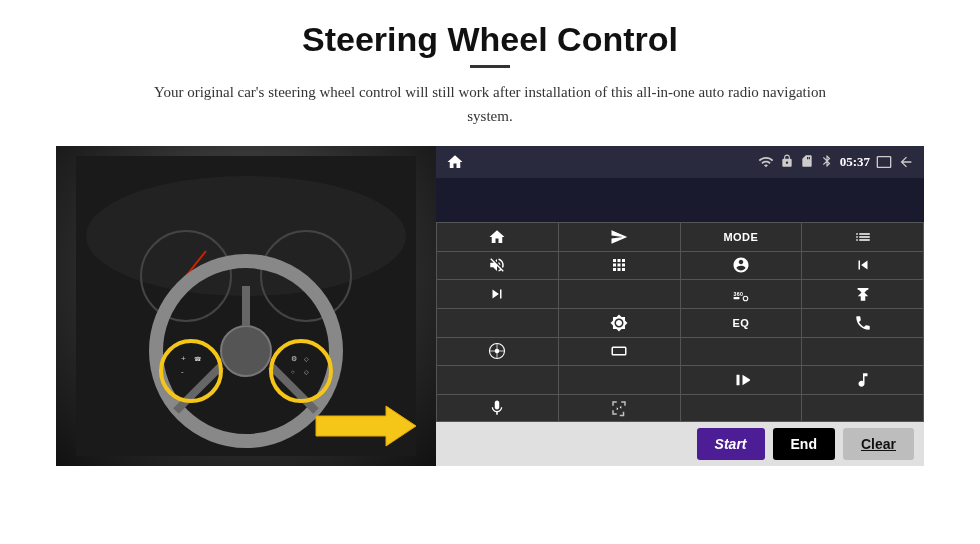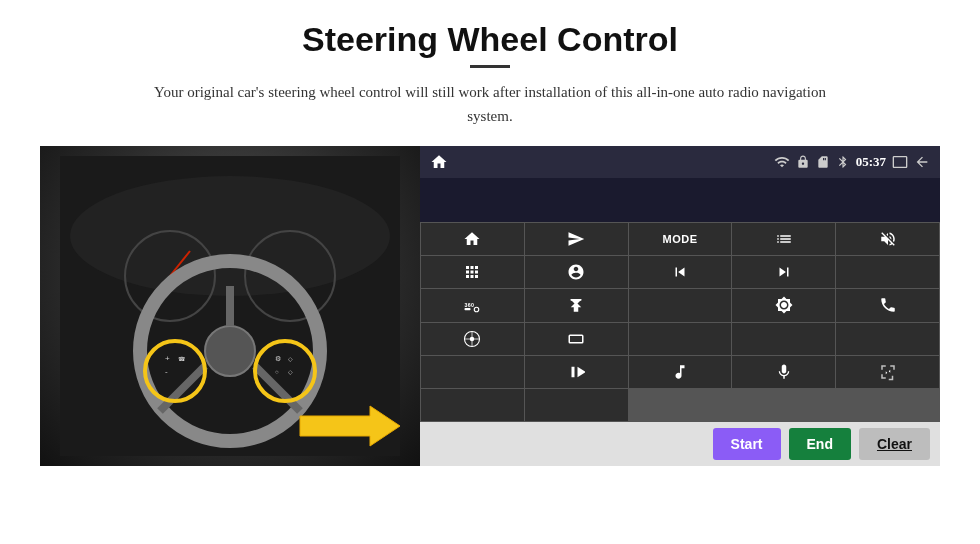--- a/index.html
+++ b/index.html
@@ -10,21 +10,21 @@
       font-family: Georgia, 'Times New Roman', serif;
       overflow: hidden;
     }
 
     .page-container {
       width: 980px;
       height: 544px;
       display: flex;
       flex-direction: column;
       align-items: center;
-      padding: 20px 40px 10px;
+      padding: 20px 56px 10px;
     }
 
     .title {
       font-size: 34px;
       font-weight: 800;
       color: #111;
       font-family: Arial, sans-serif;
       margin-bottom: 6px;
       text-align: center;
     }
@@ -101,36 +101,35 @@
     }
 
     .status-left {
       display: flex;
       align-items: center;
       gap: 4px;
     }
 
     .status-right {
       display: flex;
-      align-items: center;
       gap: 6px;
       font-size: 11px;
       color: #ccc;
     }
 
     .status-time {
       font-size: 13px;
       font-weight: bold;
       color: #fff;
     }
 
     
     .button-grid {
       display: grid;
-      grid-template-columns: repeat(5, 1fr);
+      grid-template-columns: repeat(4, 1fr);
       grid-template-rows: repeat(6, 1fr);
       flex: 1;
       gap: 1px;
       background: #555;
       padding: 1px;
       margin-top: 44px;
     }
 
     .grid-btn {
       background: #2d2d2d;
@@ -168,26 +167,27 @@
       padding: 0 18px;
       border: none;
       border-radius: 3px;
       font-size: 14px;
       font-weight: bold;
       font-family: Arial, sans-serif;
       cursor: pointer;
     }
 
     .btn-start {
-      background: #8b5cf6;
+      background: #4c1d95;
       color: #fff;
+      font-style: italic;
     }
 
     .btn-end {
-      background: #15803d;
+      background: #000000;
       color: #fff;
     }
 
     .btn-clear {
       background: #bdbdbd;
       color: #111;
       text-decoration: underline;
     }
 
     
@@ -350,20 +350,21 @@
               <path d="M5 4h14v2H5z"></path>
               <path d="M5 7l7 7 7-7z" transform="translate(0,-2)"></path>
             </svg>
         </button>
         <button class="grid-btn"></button>
         <button class="grid-btn">
           <svg viewBox="0 0 24 24" fill="white">
               <path d="M20 8.69V4h-4.69L12 .69 8.69 4H4v4.69L.69 12 4 15.31V20h4.69L12 23.31 15.31 20H20v-4.69L23.31 12 20 8.69zM12 18c-3.31 0-6-2.69-6-6s2.69-6 6-6 6 2.69 6 6-2.69 6-6 6zm0-10c-2.21 0-4 1.79-4 4s1.79 4 4 4 4-1.79 4-4-1.79-4-4-4z"></path>
             </svg>
         </button>
+        <button class="grid-btn">EQ</button>
 
         <button class="grid-btn">
           <svg viewBox="0 0 24 24" fill="white">
               <path d="M6.62 10.79c1.44 2.83 3.76 5.14 6.59 6.59l2.2-2.2c.27-.27.67-.36 1.02-.24 1.12.37 2.33.57 3.57.57.55 0 1 .45 1 1V20c0 .55-.45 1-1 1-9.39 0-17-7.61-17-17 0-.55.45-1 1-1h3.5c.55 0 1 .45 1 1 0 1.25.2 2.45.57 3.57.11.35.03.74-.25 1.02l-2.2 2.2z"></path>
             </svg>
         </button>
         <button class="grid-btn">
           <svg viewBox="0 0 24 24" fill="white">
               <circle cx="12" cy="12" r="10" fill="none" stroke="white" stroke-width="1.5"></circle>
               <path d="M12 2v20M2 12h20" stroke="white" stroke-width="1"></path>

